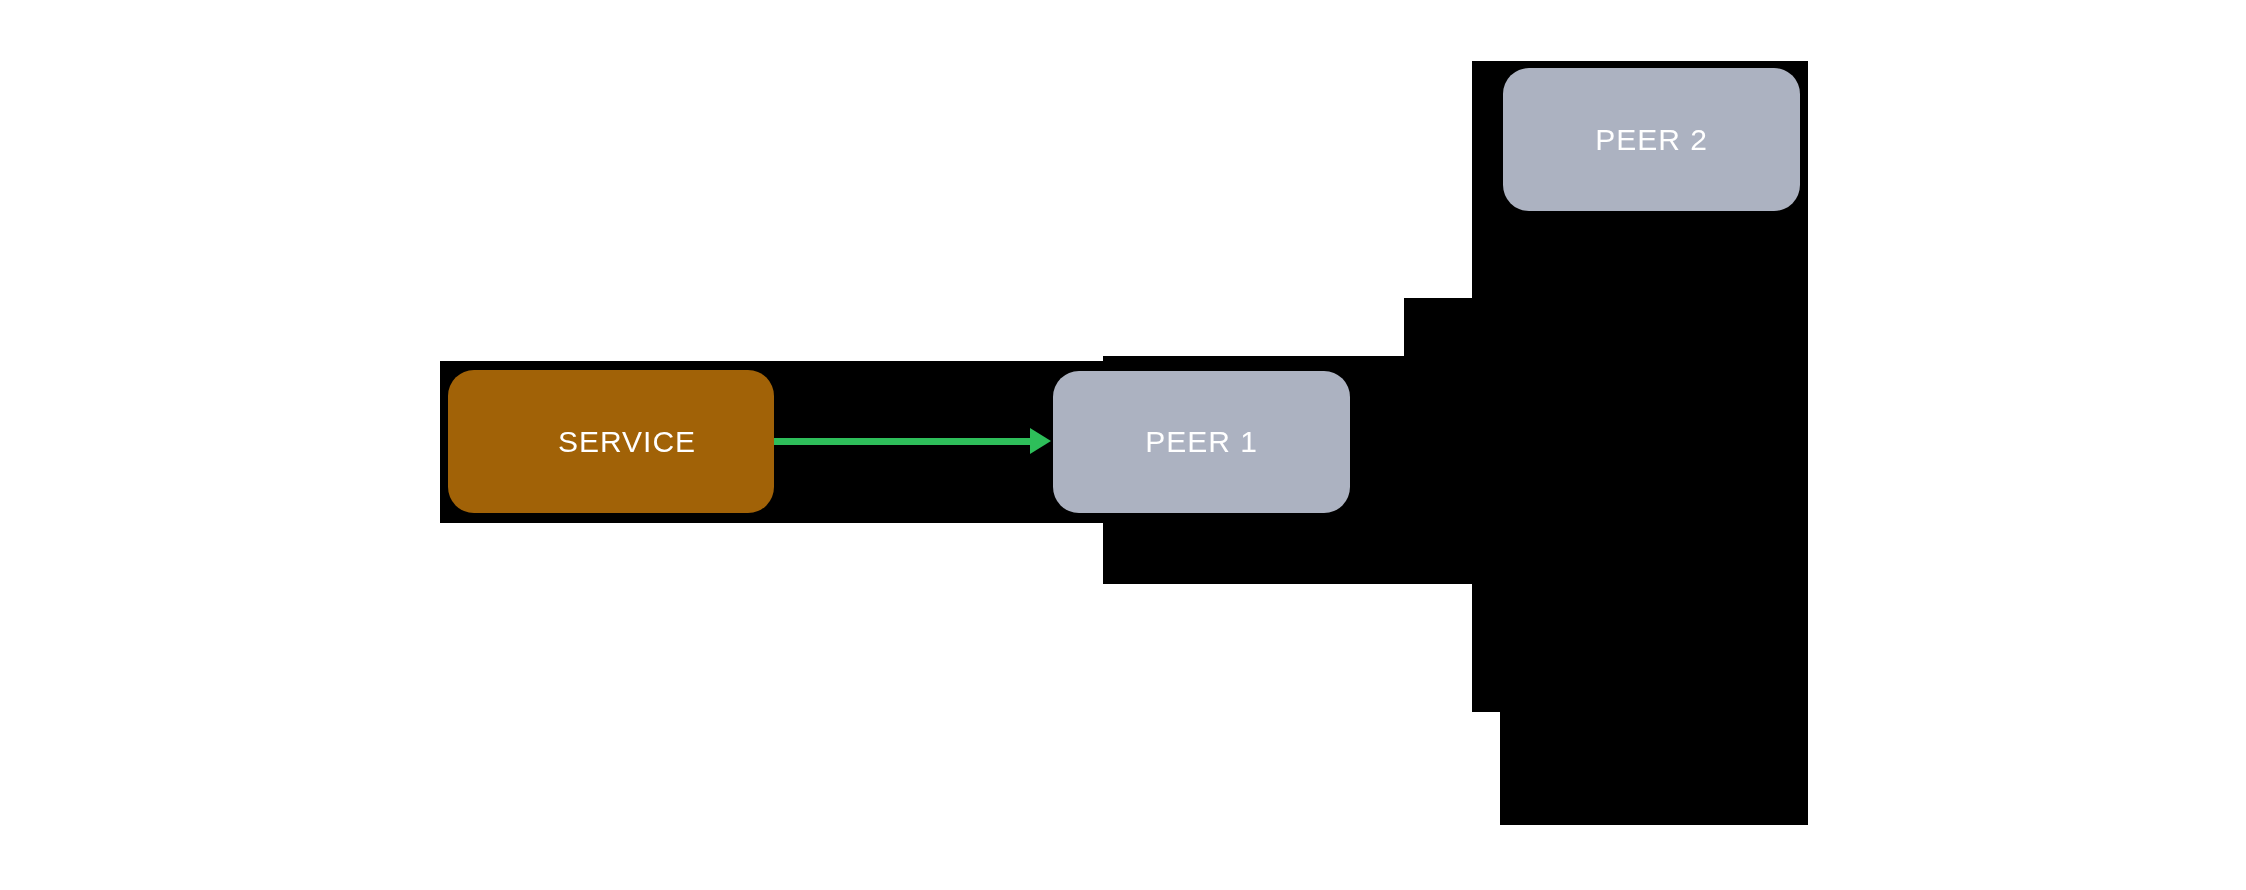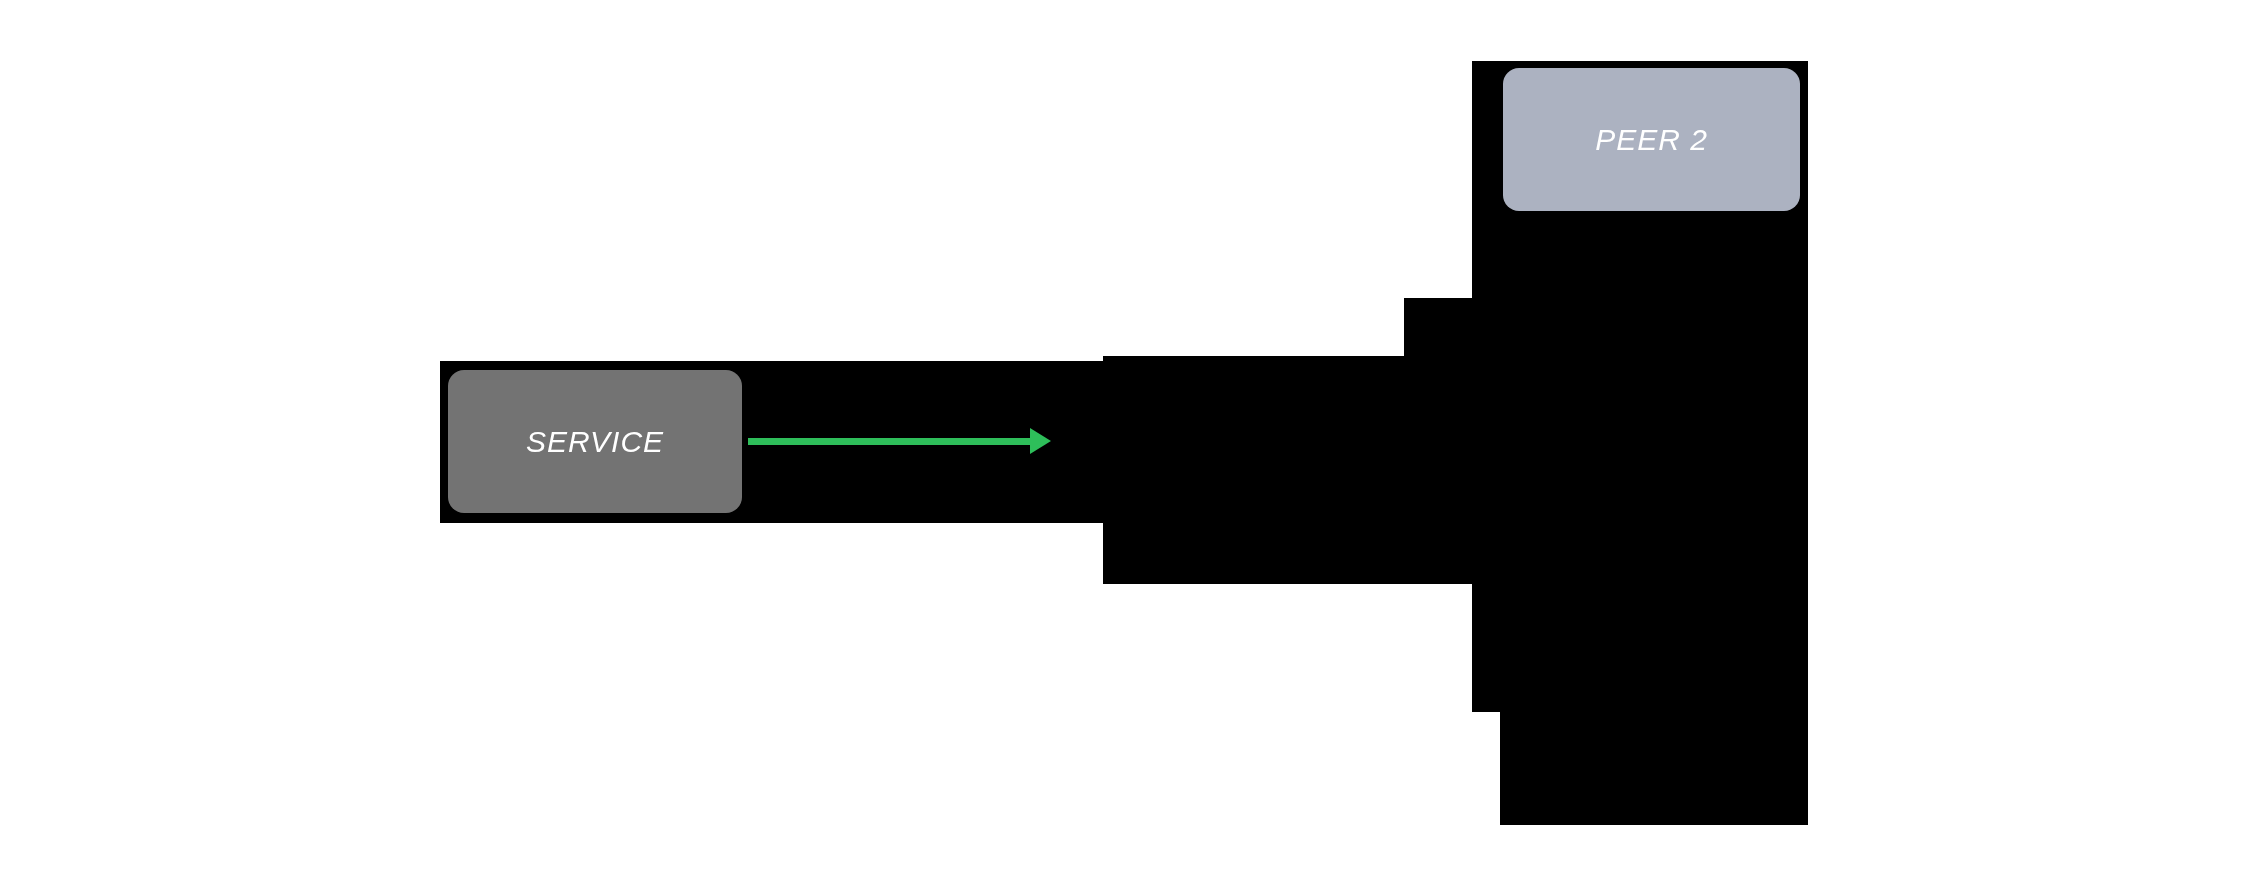--- a/index.html
+++ b/index.html
@@ -13,25 +13,24 @@
   }
   .blk { position: absolute; background: #000000; }
   #blk-service-arrow { left: 440px;  top: 361px; width: 663px; height: 162px; }
   #blk-peer1         { left: 1103px; top: 356px; width: 369px; height: 228px; }
   #blk-step          { left: 1404px; top: 298px; width: 68px;  height: 60px;  }
   #blk-bar           { left: 1472px; top: 61px;  width: 336px; height: 651px; }
   #blk-peer3         { left: 1500px; top: 666px; width: 308px; height: 159px; }
 
   .node {
     position: absolute;
-    border-radius: 16px;
+    border-radius: 26px;
     display: flex;
     align-items: center;
     justify-content: center;
-    font-style: italic;
   }
   #node-service { left: 448px;  top: 370px; width: 294px; height: 143px; }
   #node-peer1   { left: 1053px; top: 371px; width: 297px; height: 142px; }
   #node-peer2   { left: 1503px; top: 68px;  width: 297px; height: 143px; }
   #node-peer3   { left: 1503px; top: 673px; width: 297px; height: 144px; }
 
   .node-label {
     color: #ffffff;
     font-size: 30px;
     font-weight: 400;
@@ -60,23 +59,26 @@
 
   <div class="blk" id="blk-service-arrow" style="background-color: rgb(0, 0, 0);"></div>
   <div class="blk" id="blk-peer1" style="background-color: rgb(0, 0, 0);"></div>
   <div class="blk" id="blk-step" style="background-color: rgb(0, 0, 0);"></div>
   <div class="blk" id="blk-bar" style="background-color: rgb(0, 0, 0);"></div>
   <div class="blk" id="blk-peer3" style="background-color: rgb(0, 0, 0);"></div>
 
   <div class="arrow-shaft" style="background-color: rgb(46, 190, 90);"></div>
   <div class="arrow-head" style="border-left-color: rgb(46, 190, 90);"></div>
 
-  <div class="node" id="node-service" style="background-color: #737373;">
+  <div class="node" id="node-service" style="background-color: #a16207; padding-left: 32px;">
     <span class="node-label">SERVICE</span>
   </div>
 
+  <div class="node" id="node-peer1" style="background-color: rgb(172, 178, 193);">
+    <span class="node-label">PEER 1</span>
+  </div>
 
   <div class="node" id="node-peer2" style="background-color: rgb(172, 178, 193);">
     <span class="node-label">PEER 2</span>
   </div>
 
 
 </div>
 
 </body></html>

